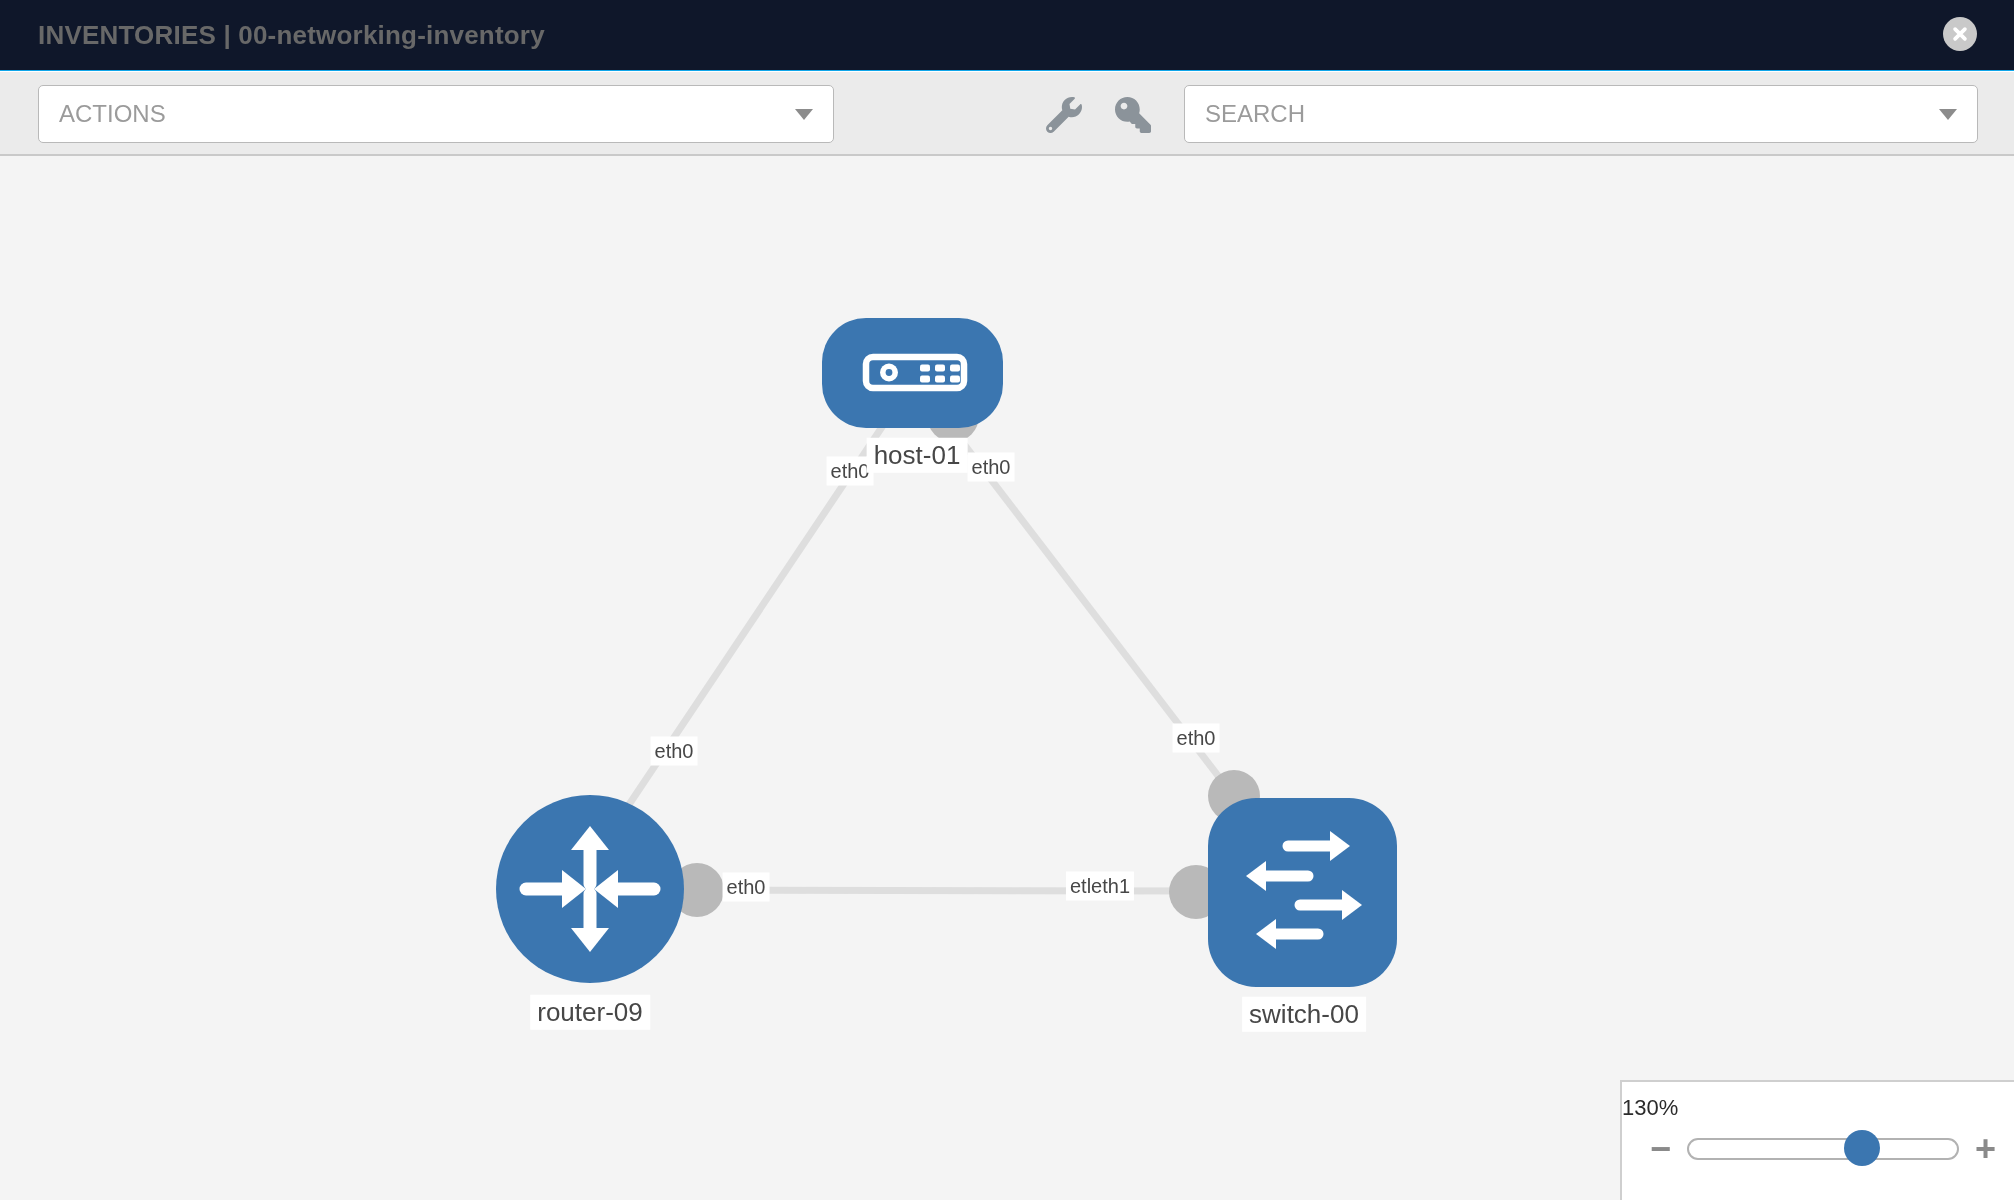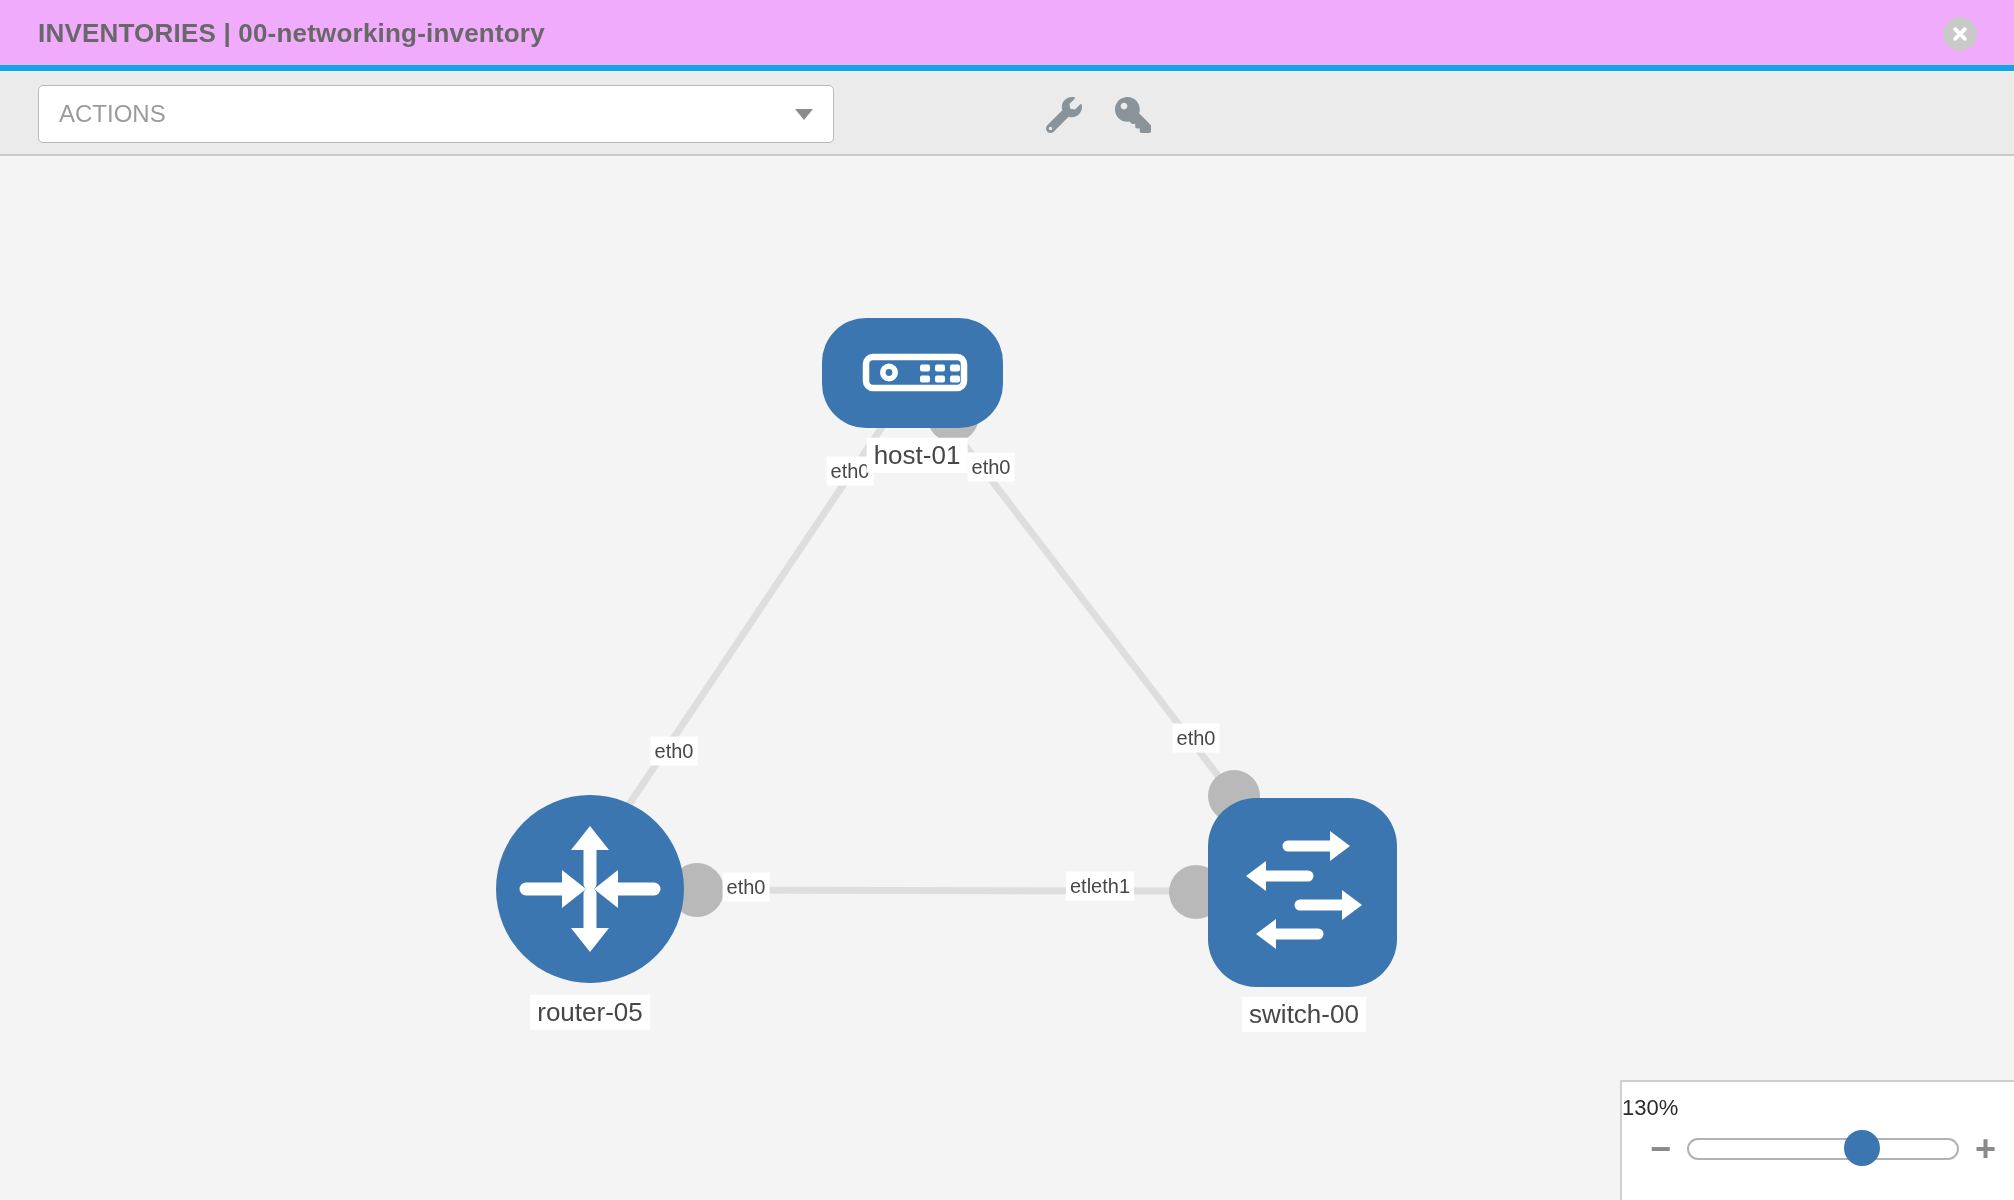--- a/index.html
+++ b/index.html
@@ -1,22 +1,22 @@
 <!DOCTYPE html>
 <html><head>
 <meta charset="utf-8">
 <style>
   html,body{margin:0;padding:0;}
   body{
     width:2014px;height:1200px;overflow:hidden;background:#fff;
     font-family:"Liberation Sans",sans-serif;position:relative;
   }
   
-  .hdr{position:absolute;left:0;top:0;width:2014px;height:71px;background:#f0abfc;
-       border-bottom:6px solid #0ea5e9;box-sizing:border-box;}
+  .hdr{position:absolute;left:0;top:0;width:2014px;height:71px;background:#0f172a;
+       border-bottom:1px solid #0ea5e9;box-sizing:border-box;}
   .hdr h1{margin:0;position:absolute;left:38px;top:50%;transform:translateY(-50%);
        font-size:26px;font-weight:700;color:#686868;letter-spacing:.2px;}
   .close-btn{position:absolute;right:37px;top:17px;width:34px;height:34px;border-radius:50%;
        background:#c9c9c9;border:none;padding:0;display:flex;align-items:center;
        justify-content:center;cursor:pointer;}
   
   .toolbar{position:absolute;left:0;top:72px;width:2014px;height:84px;background:#ebebeb;
        border-bottom:2px solid #c9c9c9;box-sizing:border-box;}
   .select{position:absolute;top:13px;height:58px;background:#fff;border:1px solid #b9b9b9;
        border-radius:5px;display:flex;align-items:center;justify-content:space-between;
@@ -71,20 +71,24 @@
       <path d="M507.73 109.1c-2.24-9.03-13.54-12.09-20.12-5.51l-74.36 74.36-67.88-11.31-11.31-67.88 74.36-74.36c6.62-6.62 3.43-17.9-5.66-20.16-47.38-11.74-99.55.91-136.58 37.93-39.64 39.64-50.55 97.1-34.05 147.2L18.74 402.76c-24.99 24.99-24.99 65.51 0 90.5 24.99 24.99 65.51 24.99 90.5 0l213.21-213.21c50.12 16.71 107.47 5.68 147.37-34.22 37.07-37.07 49.7-89.32 37.91-136.73zM64 472c-13.25 0-24-10.75-24-24 0-13.26 10.75-24 24-24s24 10.74 24 24c0 13.25-10.75 24-24 24z"></path>
     </svg>
   </button>
 
   <button class="tool-btn btn-key">
     <svg width="36" height="36" viewBox="0 0 512 512">
       <path transform="scale(-1,1) translate(-512,0)" d="M512 176.001C512 273.203 433.202 352 336 352c-11.22 0-22.19-1.062-32.827-3.069l-24.012 27.014A23.999 23.999 0 0 1 261.223 384H224v40c0 13.255-10.745 24-24 24h-40v40c0 13.255-10.745 24-24 24H24c-13.255 0-24-10.745-24-24v-78.059c0-6.365 2.529-12.47 7.029-16.971l161.802-161.802C163.108 213.814 160 195.271 160 176 160 78.798 238.797.001 335.999 0 433.488-.001 512 78.511 512 176.001zM336 128c0 26.51 21.49 48 48 48s48-21.49 48-48-21.49-48-48-48-48 21.49-48 48z"></path>
     </svg>
   </button>
 
+  <div class="select sel-search">
+    <span>SEARCH</span>
+    <span class="caret"></span>
+  </div>
 </div>
 
 <div class="canvas">
   <svg class="topo" width="2014" height="1044" viewBox="0 156 2014 1044">
       <line x1="884" y1="424" x2="620" y2="818" stroke="#dedede" stroke-width="7"></line>
       <line x1="950" y1="426" x2="1232" y2="794" stroke="#dedede" stroke-width="7"></line>
       <line x1="660" y1="890" x2="1212" y2="891" stroke="#dedede" stroke-width="7"></line>
       <circle cx="953" cy="416" r="26" fill="#b9b9b9"></circle>
       <circle cx="697" cy="890" r="27" fill="#b9b9b9"></circle>
       <circle cx="1234" cy="796" r="26" fill="#b9b9b9"></circle>
@@ -131,21 +135,21 @@
       </g>
     </svg>
   <div>
       <div class="net-label" style="left: 850px; top: 315px;">eth0</div>
       <div class="net-label" style="left: 991px; top: 311px;">eth0</div>
       <div class="net-label" style="left: 674px; top: 595px;">eth0</div>
       <div class="net-label" style="left: 1196px; top: 582px;">eth0</div>
       <div class="net-label" style="left: 746px; top: 731px;">eth0</div>
       <div class="net-label" style="left: 1100px; top: 730px;">etleth1</div>
       <div class="net-label node-label" style="left: 917px; top: 299px;">host-01</div>
-      <div class="net-label node-label" style="left: 590px; top: 856px;">router-05</div>
+      <div class="net-label node-label" style="left: 590px; top: 856px;">router-09</div>
       <div class="net-label node-label" style="left: 1304px; top: 858px;">switch-00</div>
     </div>
 
   <div class="zoom-panel">
     <div class="zoom-level">130%</div>
     <div class="zoom-row">
       <button class="zoom-glyph">−</button>
       <div class="zoom-track">
         <div class="zoom-thumb" style="left: calc(64.6% - 18px);"></div>
       </div>

